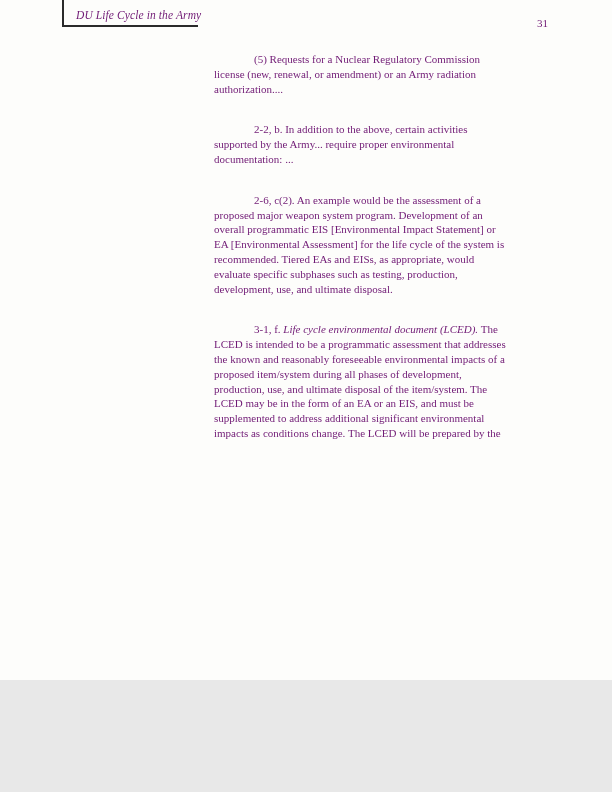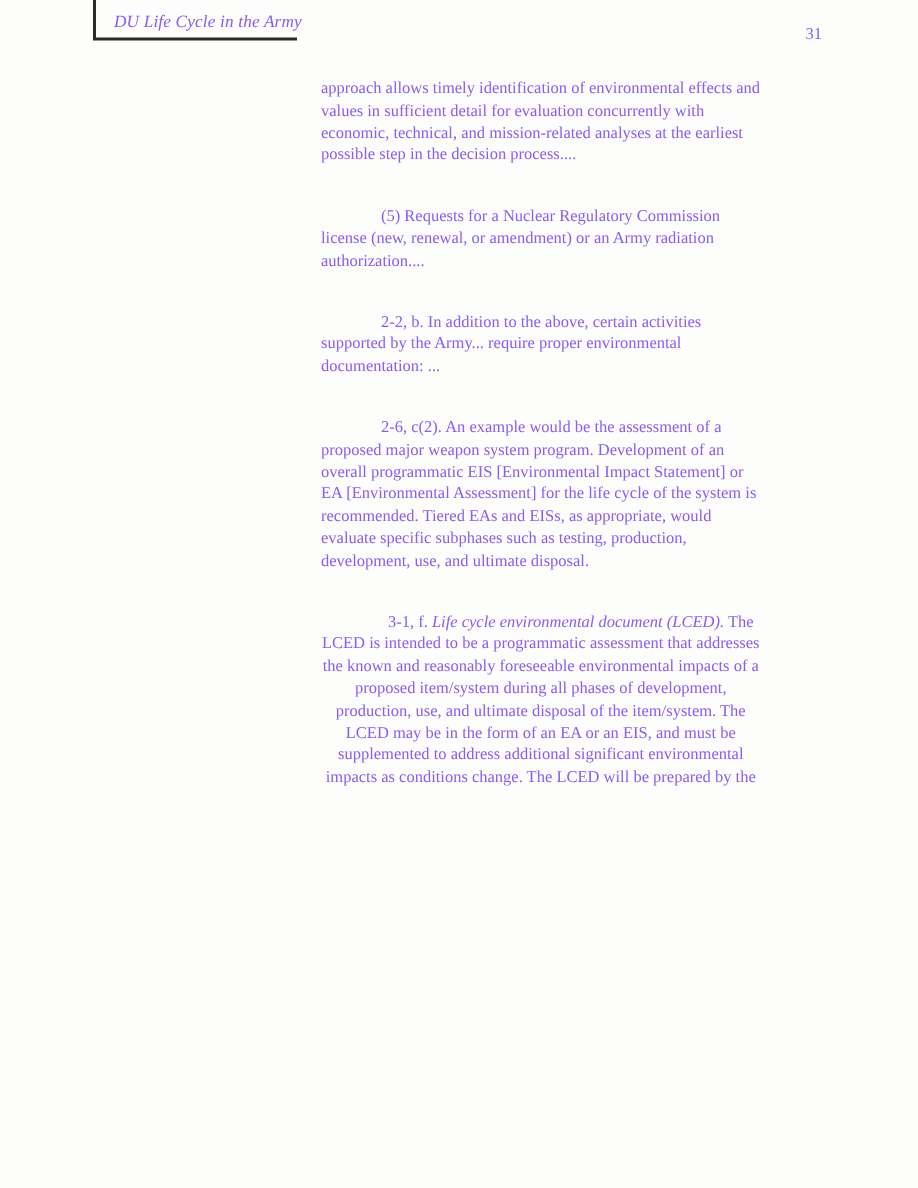--- a/index.html
+++ b/index.html
@@ -3,23 +3,23 @@
 <meta charset="utf-8">
 <style>
   * { margin: 0; padding: 0; box-sizing: border-box; }
   html, body { background: #e8e8e8; }
   body {
     width: 612px; height: 792px;
     font-family: "Liberation Serif", "DejaVu Serif", serif;
   }
   .page {
     position: relative;
-    width: 612px; height: 792px;
+    width: 612px; height: 680px;
     background: #fdfdfb;
-    color: #8b5cf6;
+    color: #701a75;
     overflow: hidden;
   }
   
   .rule-vertical {
     position: absolute;
     left: 62px; top: 0;
     width: 2px; height: 26px;
     background: #2a2a2a;
   }
   .rule-horizontal {
@@ -44,38 +44,37 @@
   .content {
     position: absolute;
     left: 214px; top: 52px;
     width: 293px;
     font-size: 11px;
     line-height: 14.8px;
     text-align: left;
   }
   .para { margin-bottom: 26px; }
   .para.indent { text-indent: 40px; }
-  .para.last { margin-top: 8px; margin-bottom: 0; text-align: center; }
+  .para.last { margin-top: 8px; margin-bottom: 0; }
   .italic-term { font-style: italic; }
 </style>
 </head>
 <body>
 
 <div class="page">
 
   <div class="rule-vertical"></div>
   <div class="rule-horizontal"></div>
 
   <div class="running-title">DU Life Cycle in the Army</div>
 
   <div class="page-number">31</div>
 
   <div class="content">
 
-    <p class="para">approach allows timely identification of environmental effects and values in sufficient detail for evaluation concurrently with economic, technical, and mission-related analyses at the earliest possible step in the decision process....</p>
 
 
 
     <p class="para indent">(5) Requests for a Nuclear Regulatory Commission license (new, renewal, or amendment) or an Army radiation authorization....</p>
 
     <p class="para indent">2-2, b. In addition to the above, certain activities supported by the Army... require proper environmental documentation: ...</p>
 
 
     <p class="para indent">2-6, c(2). An example would be the assessment of a proposed major weapon system program. Development of an overall programmatic EIS [Environmental Impact Statement] or EA [Environmental Assessment] for the life cycle of the system is recommended. Tiered EAs and EISs, as appropriate, would evaluate specific subphases such as testing, production, development, use, and ultimate disposal.</p>
 

